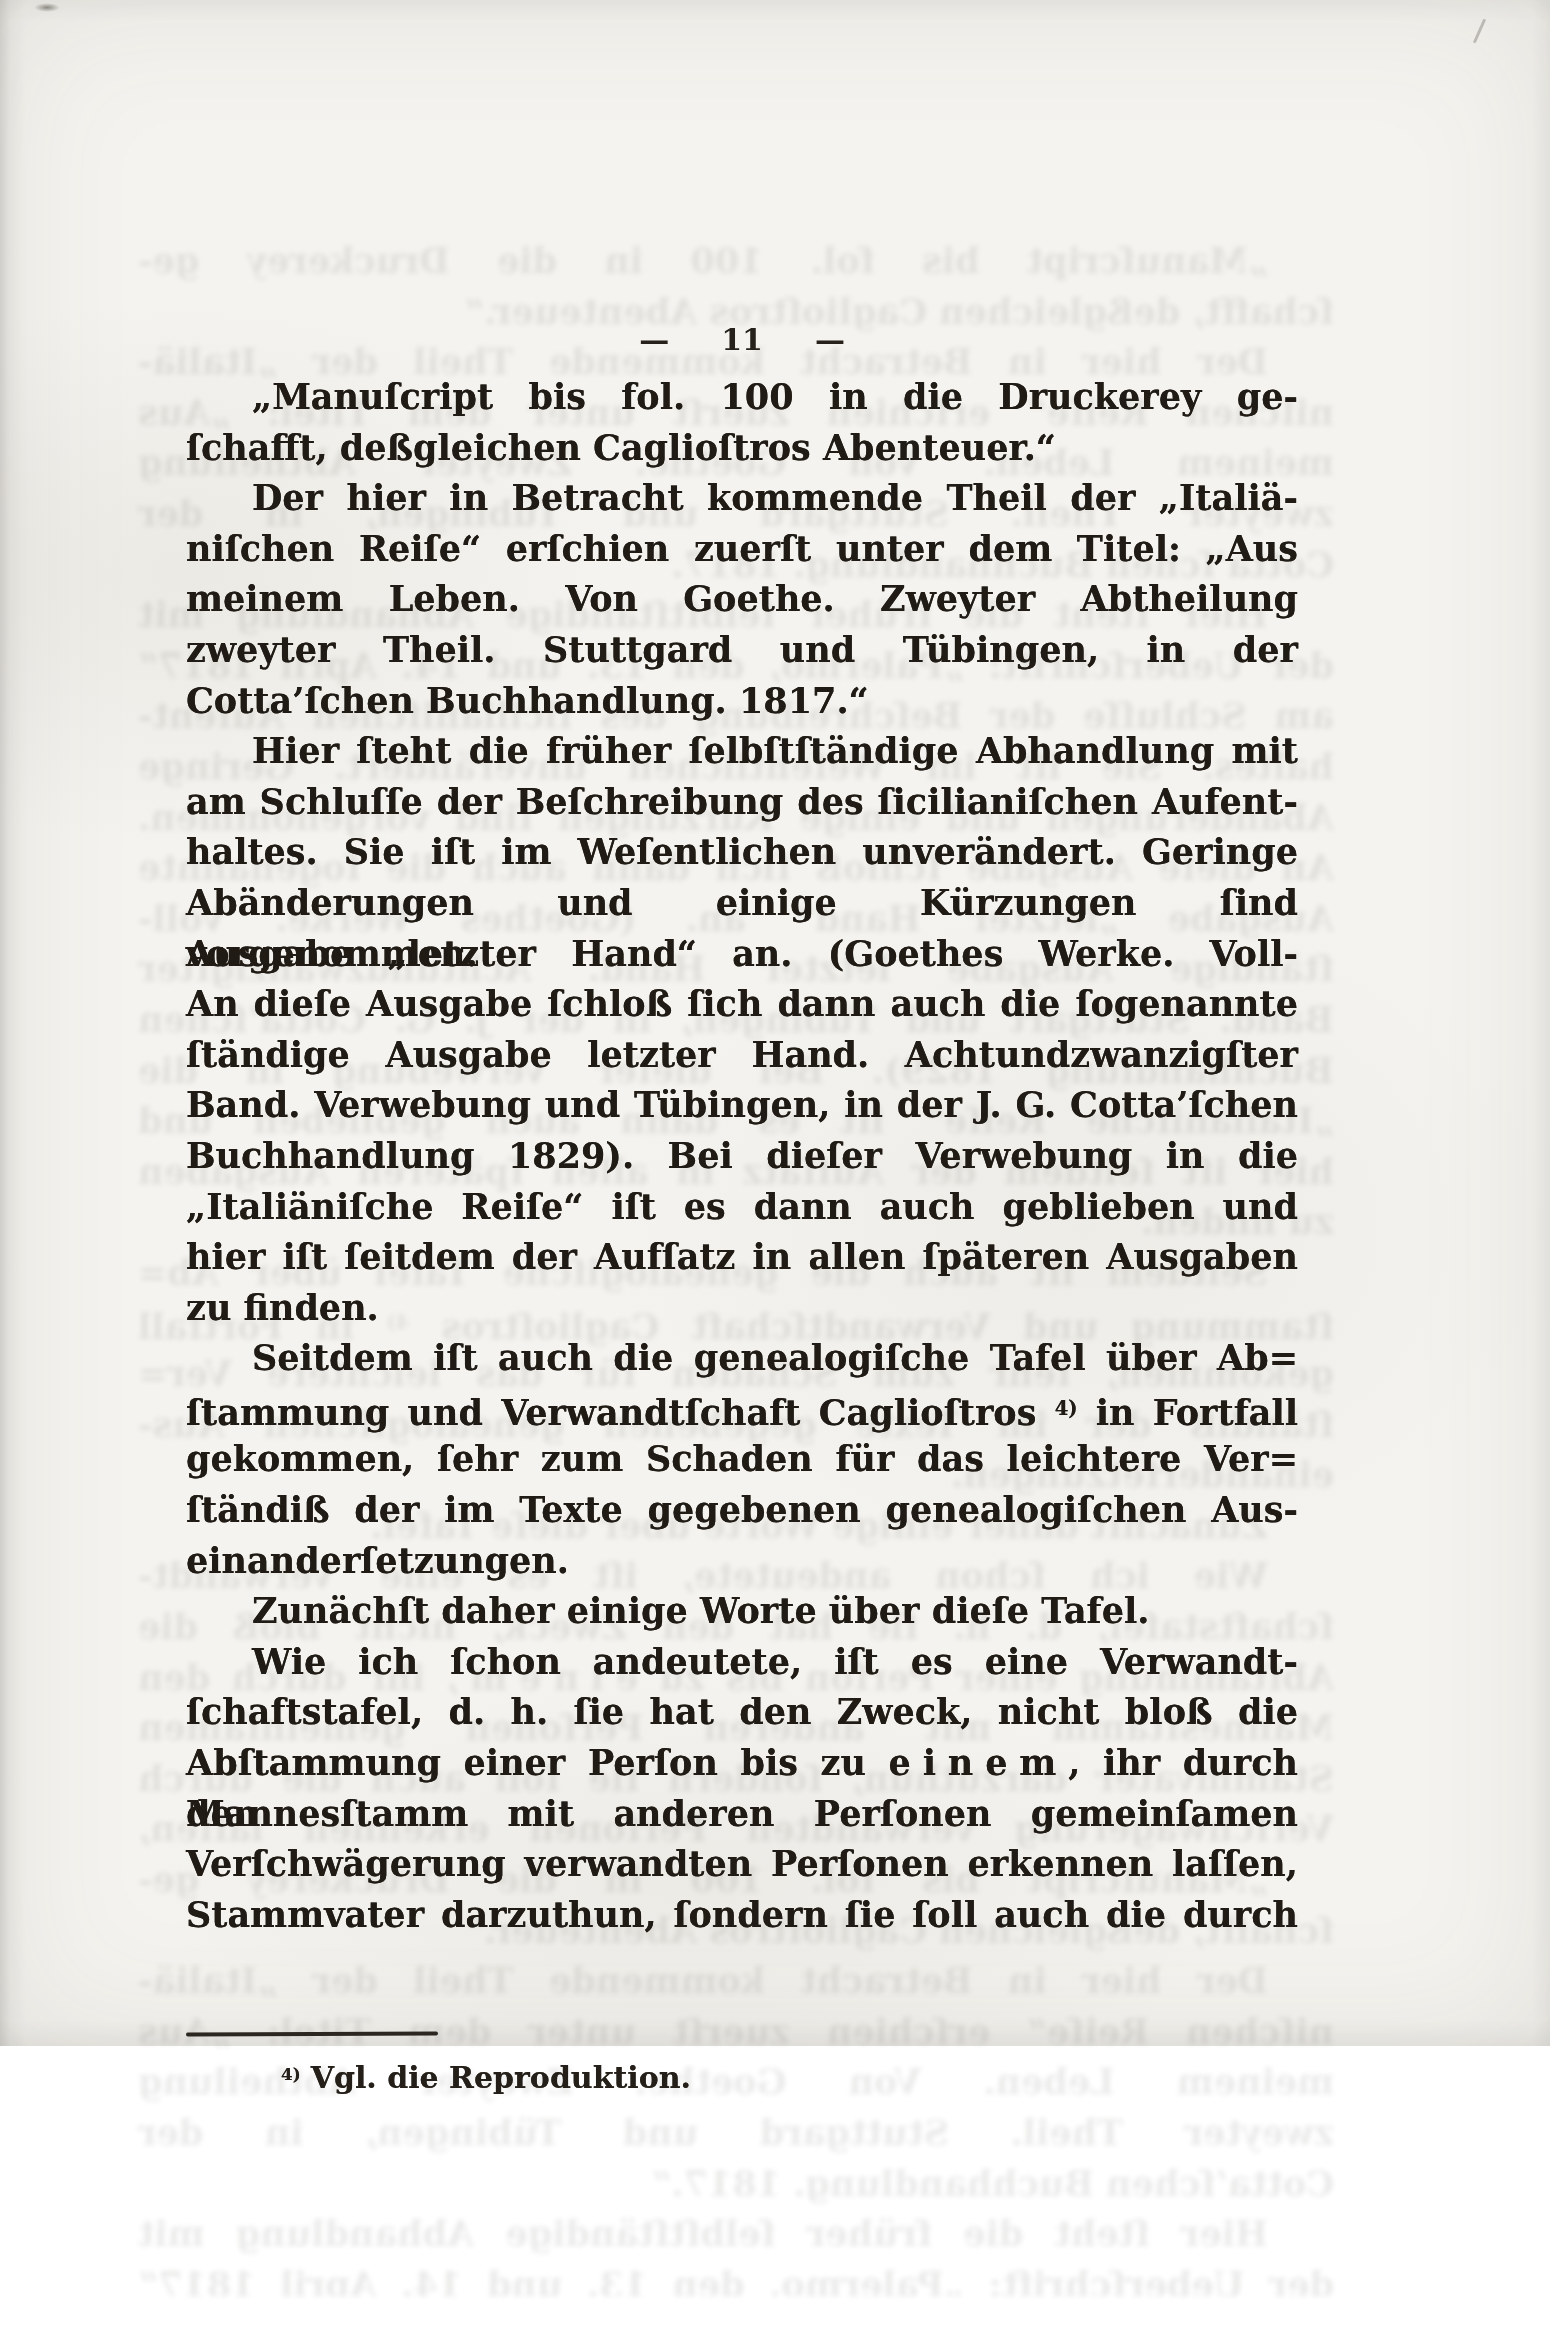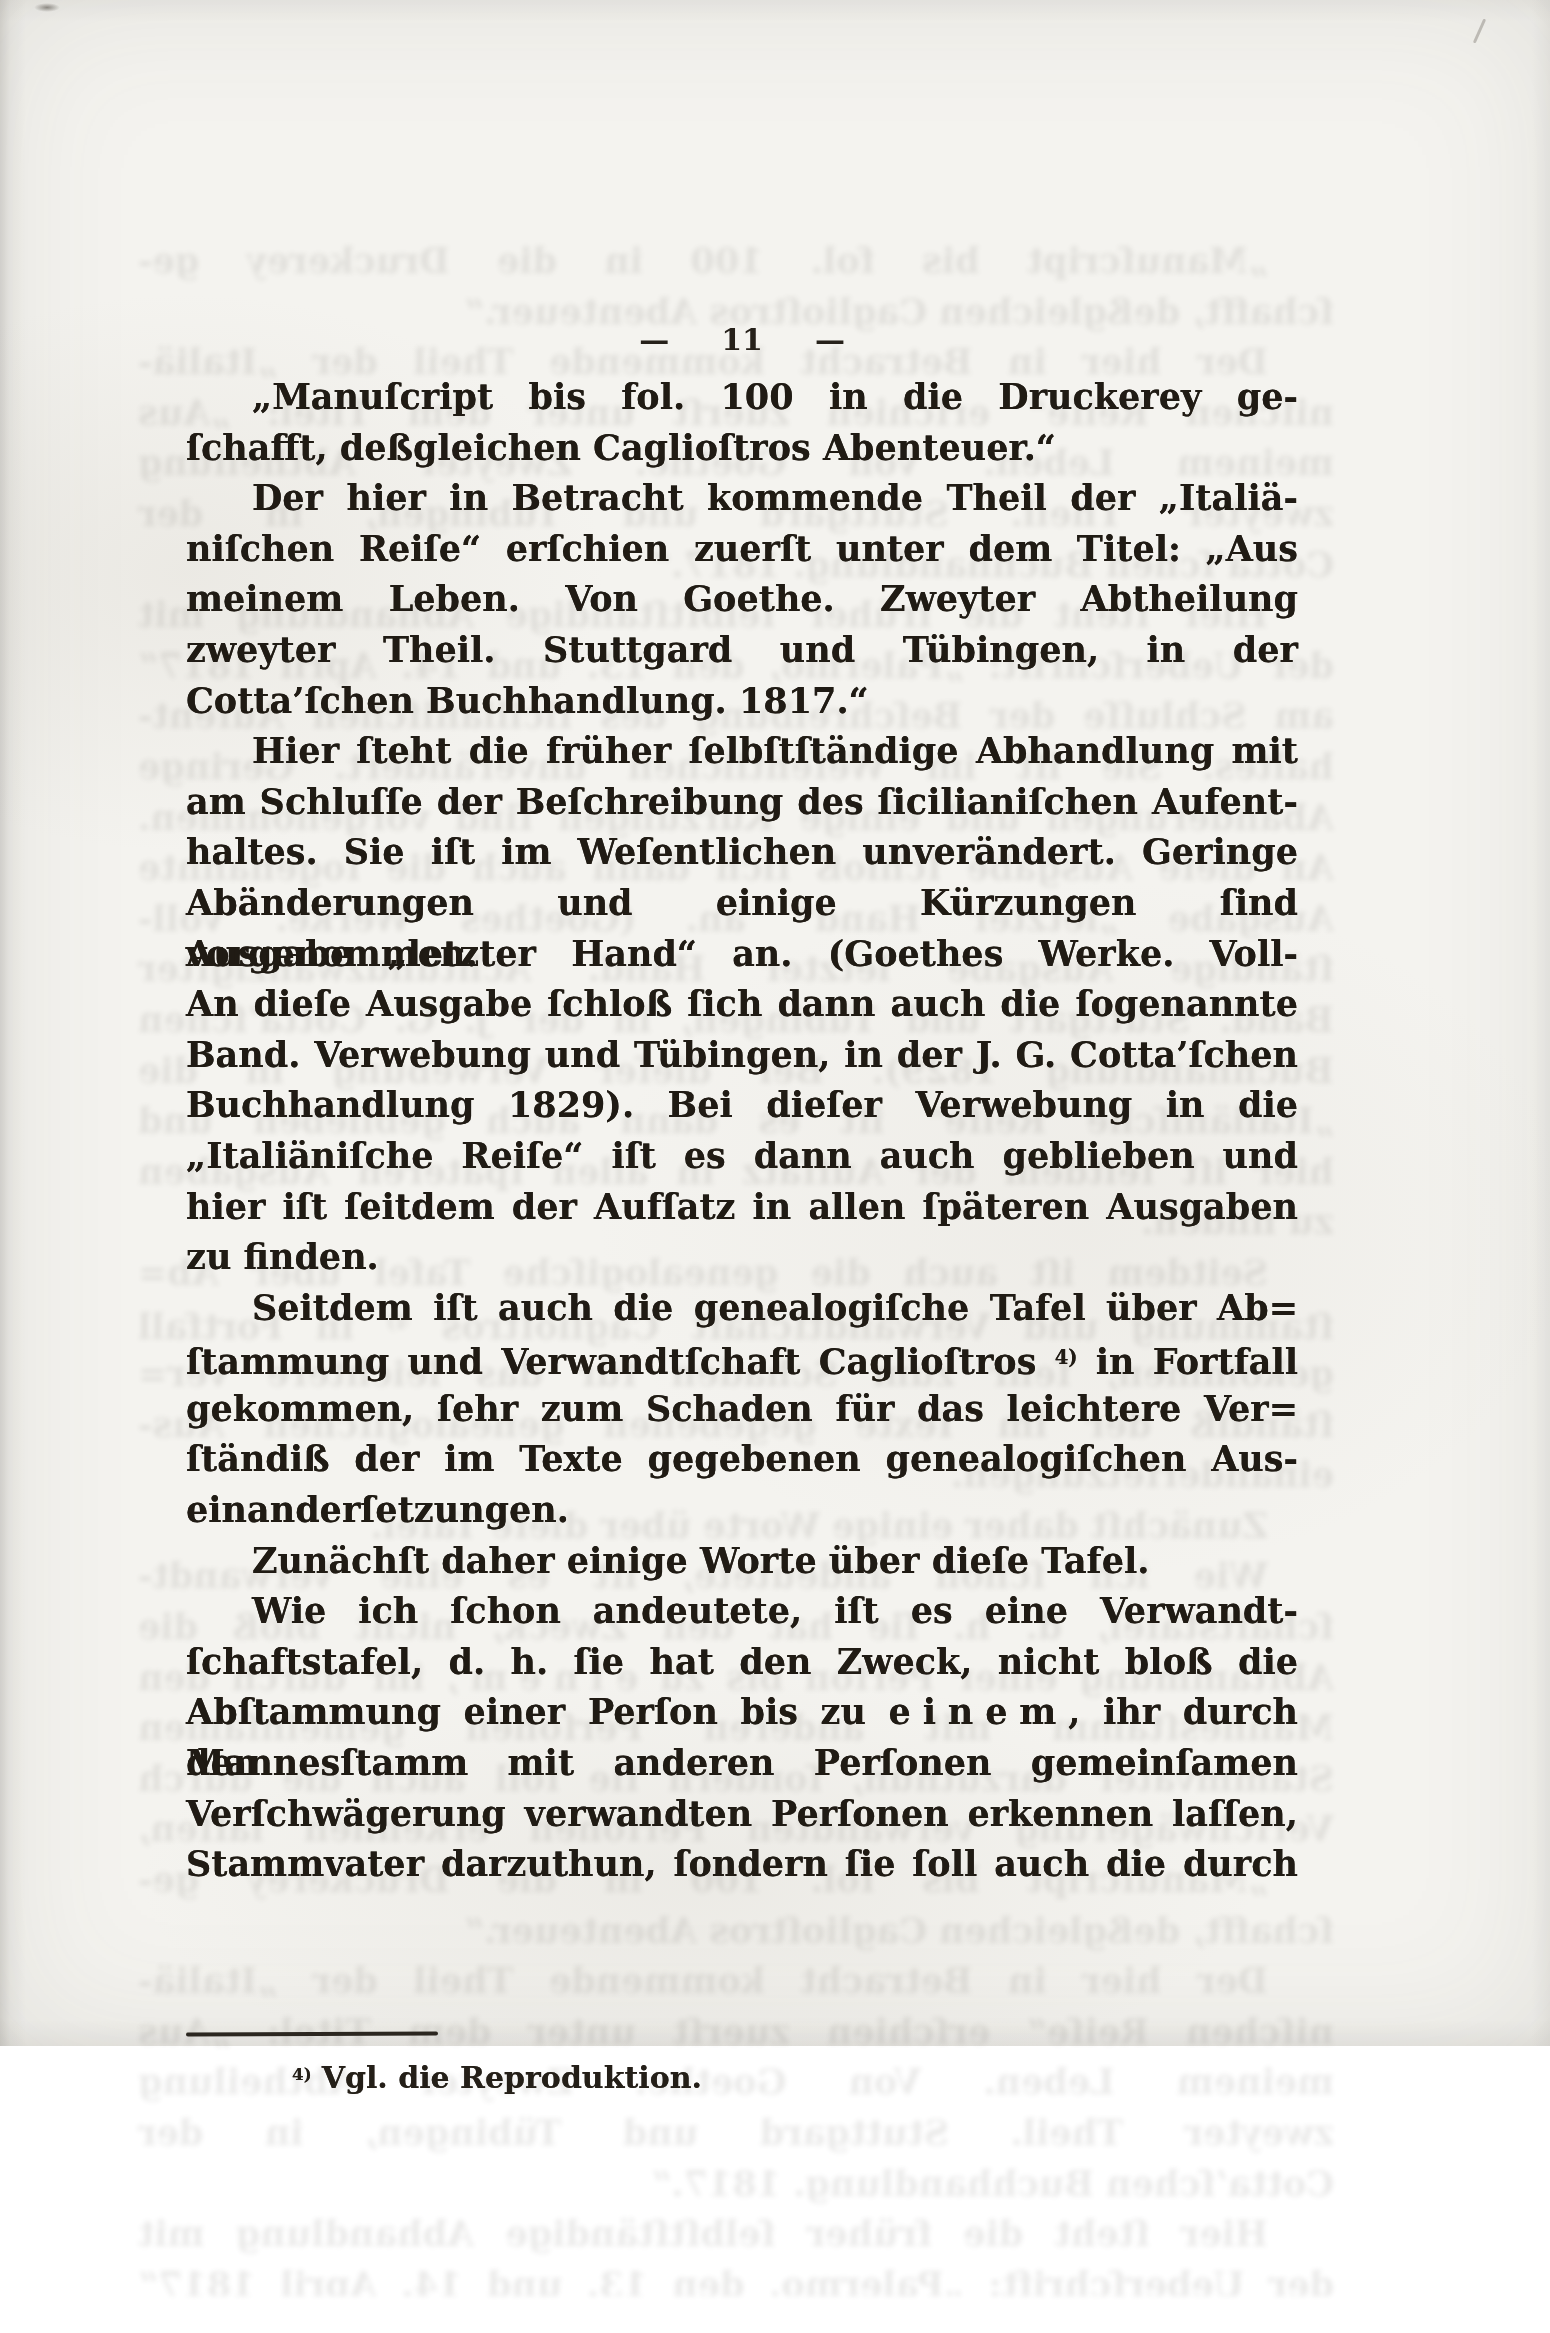--- a/index.html
+++ b/index.html
@@ -42,21 +42,21 @@
   }
   .line.end{text-align-last:left;}
   .line.indent{text-indent:66px;}
   .sup{font-size:.56em;vertical-align:.5em;letter-spacing:0;}
   .spaced{letter-spacing:.34em;margin-top:43px;}
   .footnote-rule{
     position:absolute;top:2032px;left:186px;width:252px;height:4px;
     background:#2b2620;border-radius:2px;transform:rotate(-.25deg);
   }
   .footnote{
-    position:absolute;top:2060px;left:292px;width:900px;
+    position:absolute;top:2060px;left:281px;width:900px;
     font-size:30px;font-weight:700;color:#241f18;
     text-shadow:0 0 .4px rgba(36,31,24,.8);
   }
   .footnote .sup{margin-right:10px;}
   
   .smudge-topleft{
     position:absolute;top:3px;left:34px;width:26px;height:9px;
     background:radial-gradient(ellipse at center, rgba(70,64,56,.55), rgba(70,64,56,0) 70%);
     border-radius:50%;
   }
@@ -125,20 +125,21 @@
       <div class="line"><span>niſchen Reiſe“ erſchien zuerſt unter dem Titel: „Aus</span></div>
       <div class="line"><span>meinem Leben. Von Goethe. Zweyter Abtheilung</span></div>
       <div class="line"><span>zweyter Theil. Stuttgard und Tübingen, in der</span></div>
       <div class="line end"><span>Cotta’ſchen Buchhandlung. 1817.“</span></div>
       <div class="line indent"><span>Hier ſteht die früher ſelbſtſtändige Abhandlung mit</span></div>
       <div class="line"><span>am Schluſſe der Beſchreibung des ſicilianiſchen Aufent-</span></div>
       <div class="line"><span>haltes. Sie iſt im Weſentlichen unverändert. Geringe</span></div>
       <div class="line"><span>Abänderungen und einige Kürzungen ſind vorgenommen.</span></div>
       <div class="line"><span>Ausgabe „letzter Hand“ an. (Goethes Werke. Voll-</span></div>
       <div class="line"><span>An dieſe Ausgabe ſchloß ſich dann auch die ſogenannte</span></div>
+      <div class="line"><span>ſtändige Ausgabe letzter Hand. Achtundzwanzigſter</span></div>
       <div class="line"><span>Band. Verwebung und Tübingen, in der J. G. Cotta’ſchen</span></div>
       <div class="line"><span>Buchhandlung 1829). Bei dieſer Verwebung in die</span></div>
       <div class="line"><span>„Italiäniſche Reiſe“ iſt es dann auch geblieben und</span></div>
       <div class="line"><span>hier iſt ſeitdem der Aufſatz in allen ſpäteren Ausgaben</span></div>
       <div class="line end"><span>zu finden.</span></div>
       <div class="line indent"><span>Seitdem iſt auch die genealogiſche Tafel über Ab=</span></div>
       <div class="line"><span>ſtammung und Verwandtſchaft Caglioſtros </span><span class="sup">4)</span><span> in Fortfall</span></div>
       <div class="line"><span>gekommen, ſehr zum Schaden für das leichtere Ver=</span></div>
       <div class="line"><span>ſtändiß der im Texte gegebenen genealogiſchen Aus-</span></div>
       <div class="line end"><span>einanderſetzungen.</span></div>

